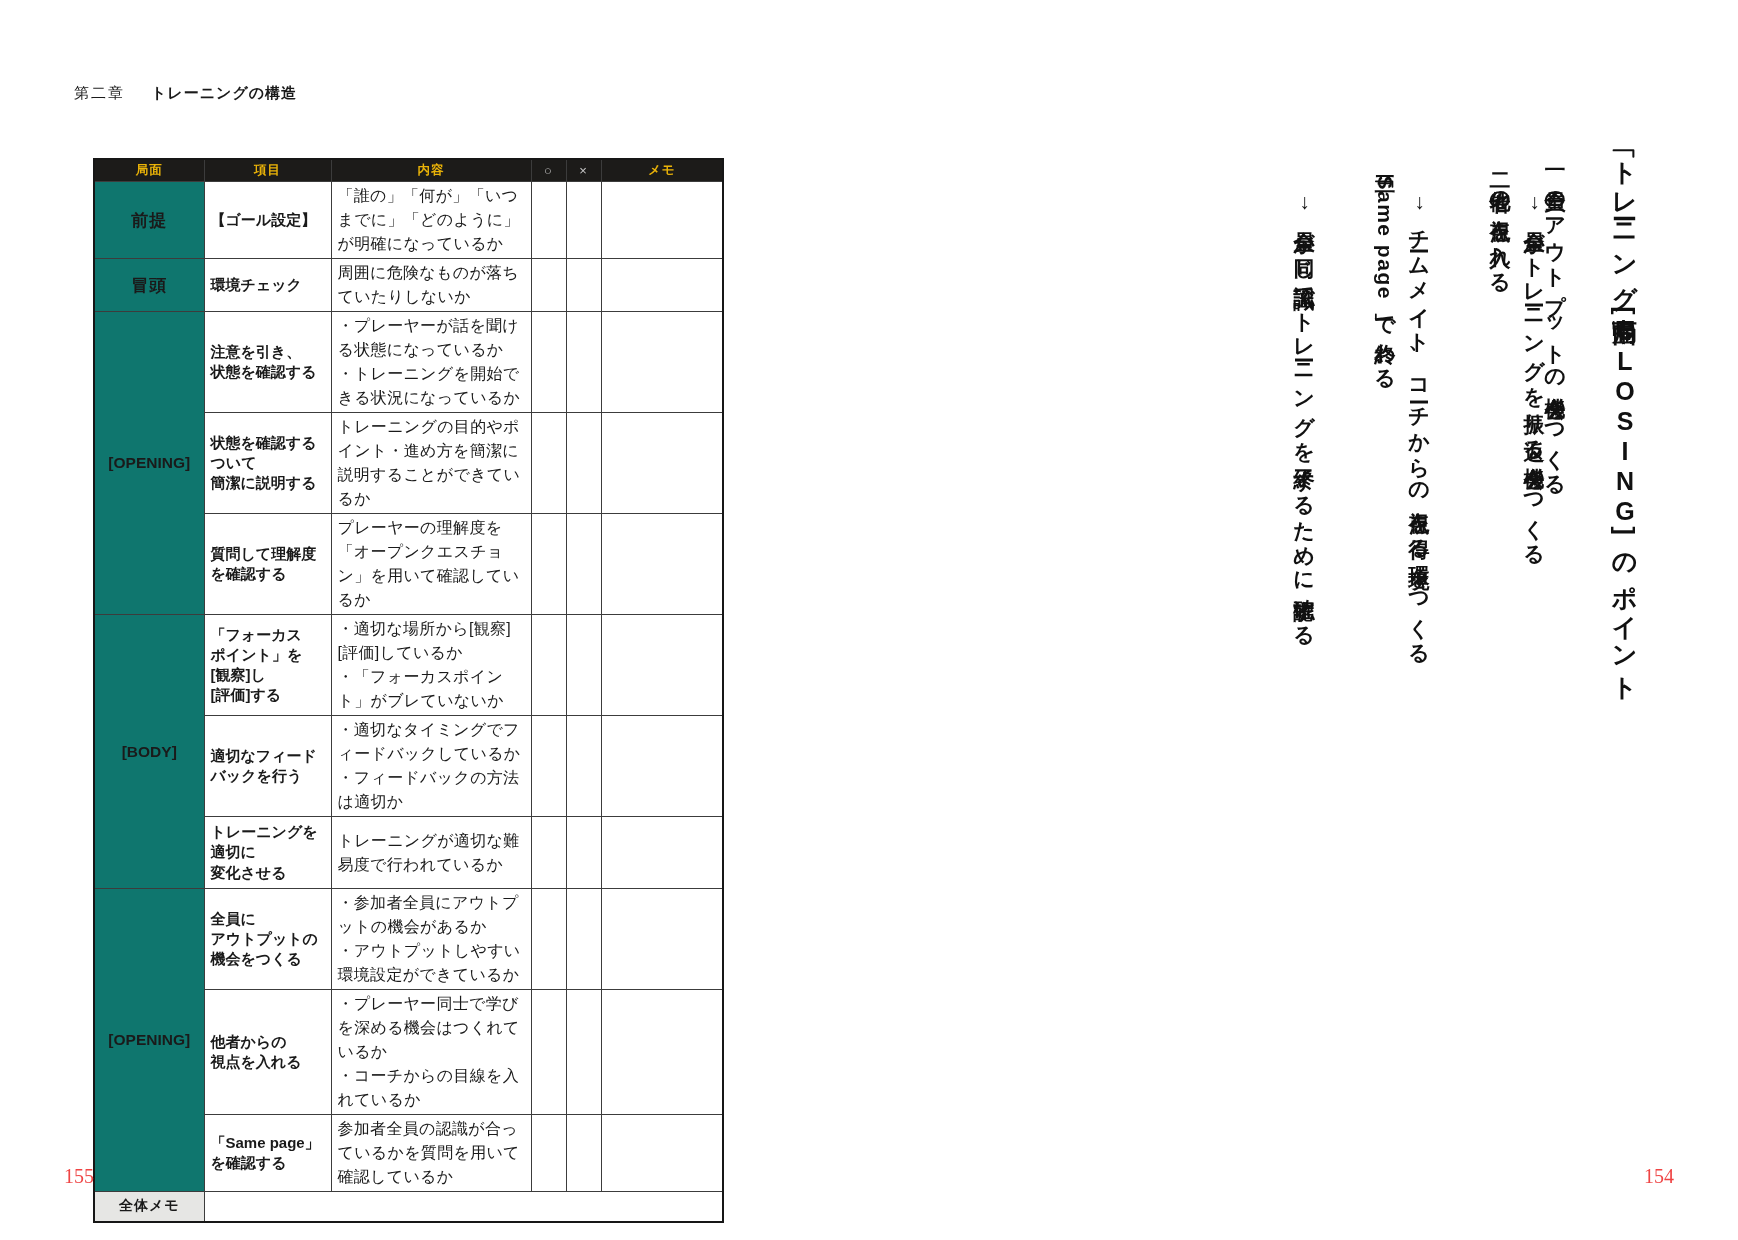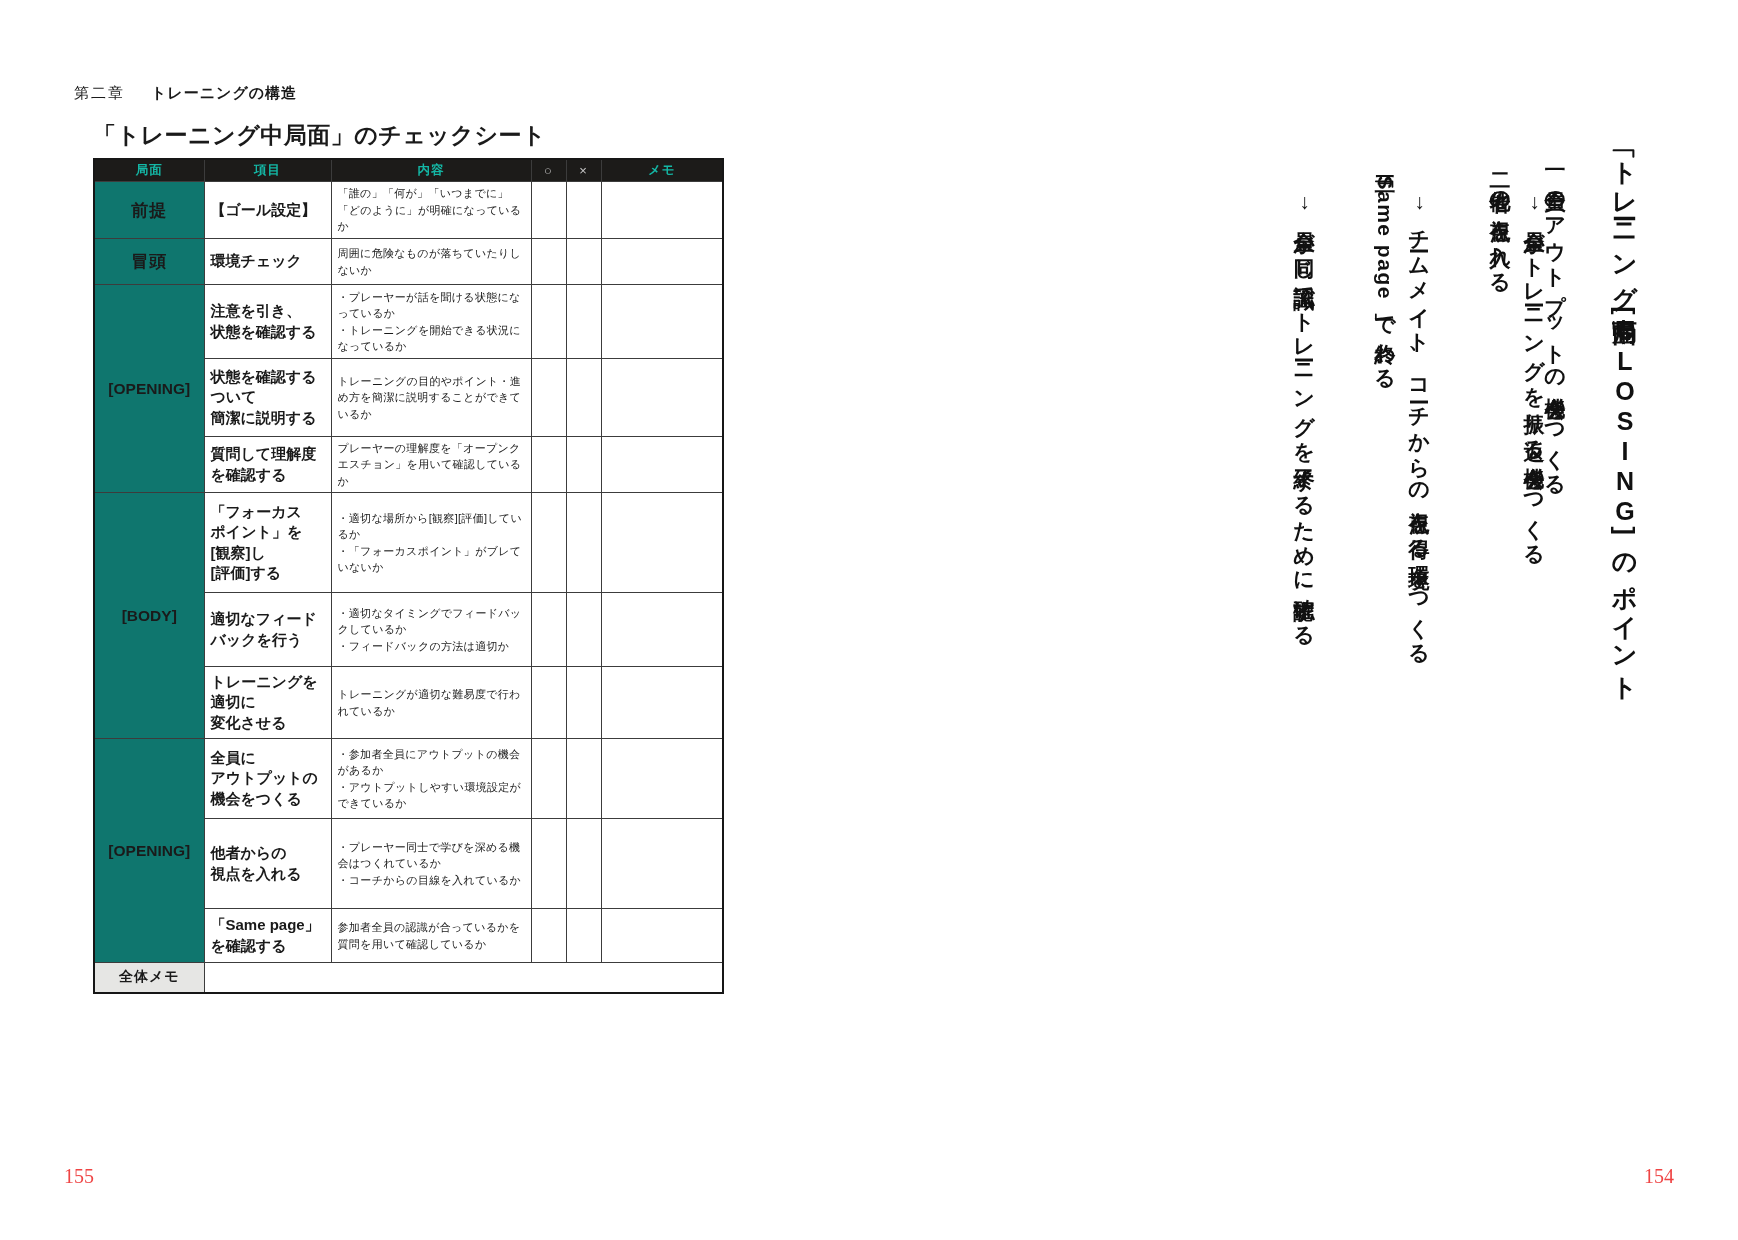--- a/index.html
+++ b/index.html
@@ -32,39 +32,39 @@
     border: 2px solid #161616;
     background: #ffffff;
   }
   table.check-table th, table.check-table td {
     border: 1px solid #3c3c3c;
     padding: 2px 6px;
     vertical-align: middle;
     overflow: hidden;
   }
   thead th {
-    background: #1c1b19; color: #14b8a6;
+    background: #1c1b19; color: #eab308;
     font-size: 12.5px; font-weight: bold;
     height: 17px; padding: 1px 2px;
     border-color: #6a6a6a; border-top-color: #1c1b19; border-bottom-color: #1c1b19;
     letter-spacing: 1px;
   }
   thead th.mark-head { color: #c9c9c9; font-weight: normal; font-size: 13px; }
   td.phase-cell {
     background: #0f766e;
     text-align: center; font-weight: bold; font-size: 17px;
     letter-spacing: 1px;
   }
   td.phase-cell.en { font-size: 15.5px; letter-spacing: 0px; }
   td.item-cell {
     text-align: left; font-weight: bold; font-size: 15px;
     line-height: 1.35; white-space: pre-line; padding: 3px 2px;
   }
   td.content-cell {
-    font-size: 11px; line-height: 1.5;
+    font-size: 16px; line-height: 1.5;
     white-space: pre-line; padding: 4px 8px;
     letter-spacing: 0.3px; text-align: left;
   }
   td.mark-cell, td.memo-cell { background: #ffffff; }
   td.overall-label {
     background: #e6e6e4; text-align: center;
     font-weight: bold; font-size: 14px; letter-spacing: 1px;
   }
 
   .page-number {
@@ -91,21 +91,20 @@
 </style>
 </head>
 <body>
 
 <div class="spread">
 
   <div class="chapter-header">
     <span class="chapter-number">第二章</span><span class="chapter-title">トレーニングの構造</span>
   </div>
 
-  <div class="sheet-title">「トレーニング中局面」のチェックシート</div>
 
   <div class="check-table-wrap">
     <table class="check-table">
       <colgroup>
         <col style="width:110px">
           <col style="width:127px">
           <col style="width:200px">
         <col style="width:35px">
           <col style="width:35px">
           <col style="width:122px">

